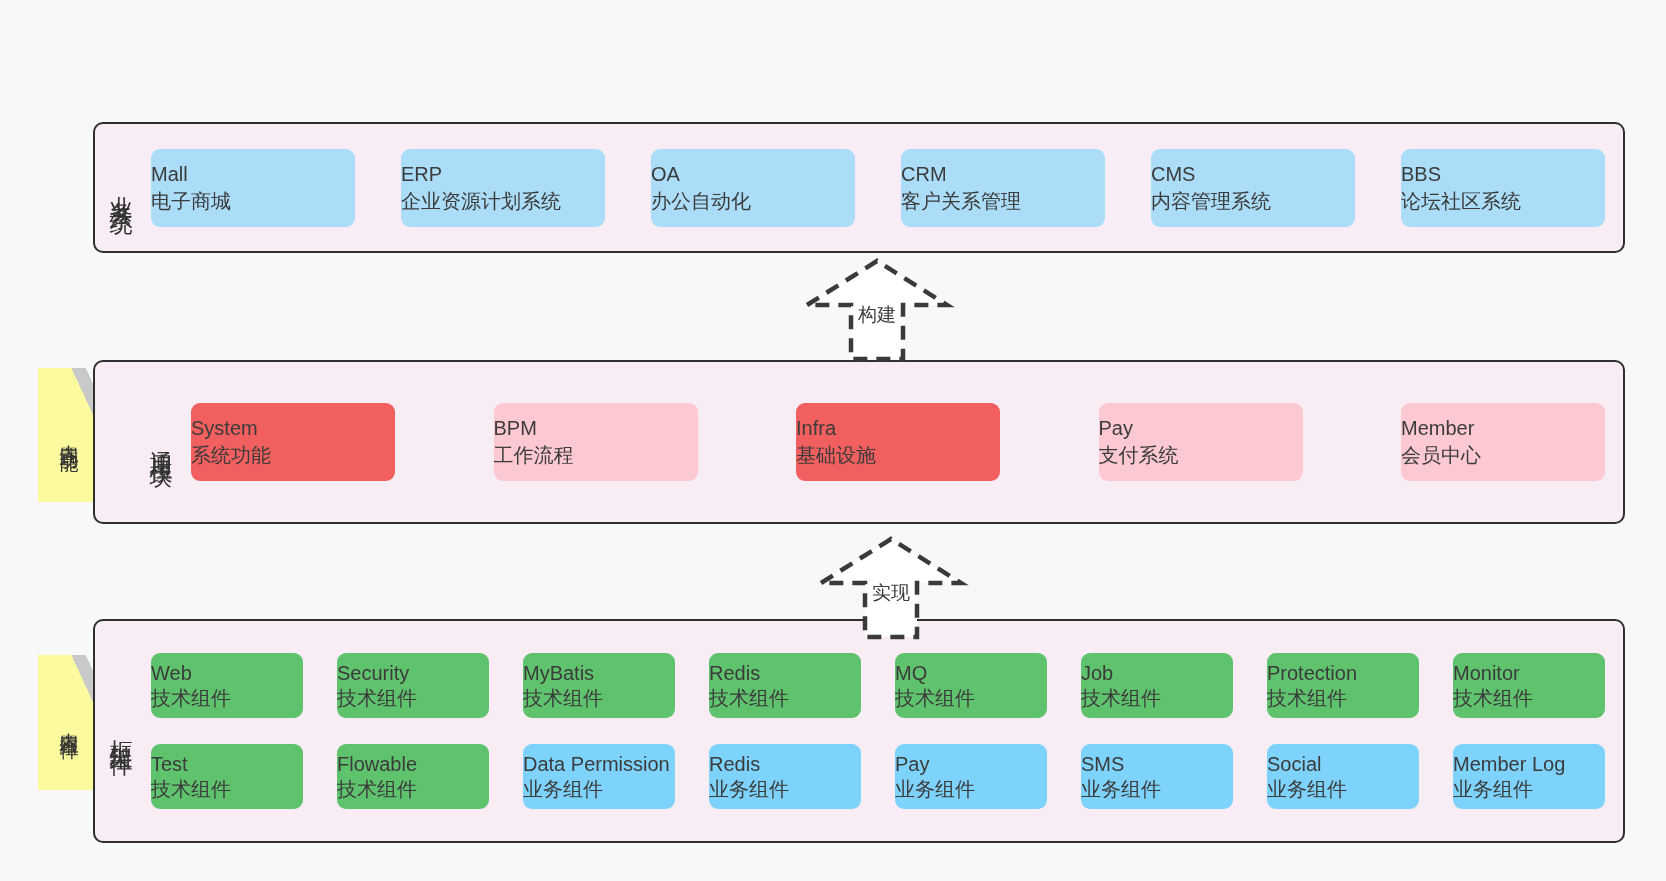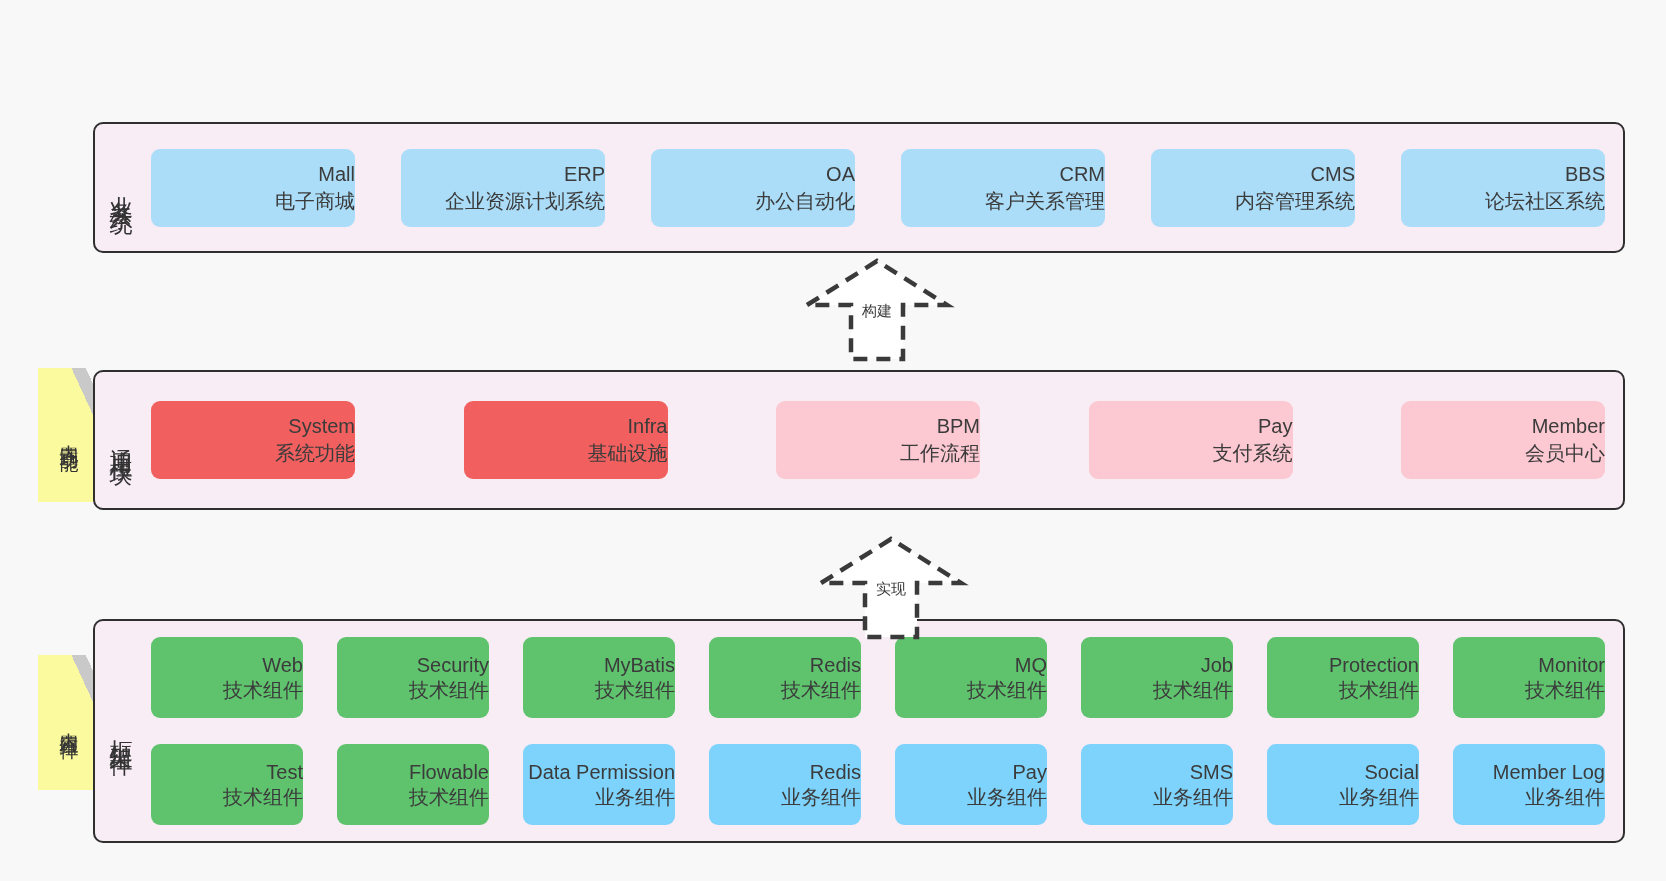--- a/index.html
+++ b/index.html
@@ -8,40 +8,40 @@
     background:#f8f8f8;color:#3b3b3b;
     font-family:"Liberation Sans", sans-serif;
   }
   
   .band{
     position:absolute;left:93px;width:1532px;box-sizing:border-box;
     background:#f8ecf5;border:2px solid #2f2f2f;border-radius:10px;
     display:flex;z-index:2;
   }
   #band-business{top:122px;height:131px;}
-  #band-modules{top:370px;height:140px;}
+  #band-modules{top:360px;height:164px;padding-left:40px;}
   #band-components{top:619px;height:224px;}
   .side-label{
     flex:0 0 54px;display:flex;align-items:center;justify-content:center;
     writing-mode:vertical-rl;text-orientation:upright;
     font-size:23px;letter-spacing:5px;color:#333;
   }
   .band-content{
     flex:1;display:flex;flex-direction:column;justify-content:center;
     gap:26px;padding:0 18px 0 2px;
   }
   .row{display:flex;justify-content:space-between;}
   
   .box{
     border-radius:9px;display:flex;flex-direction:column;
-    align-items:flex-end;justify-content:center;text-align:center;
+    align-items:flex-start;justify-content:center;text-align:center;
     font-size:20px;line-height:27px;
   }
   .w204{width:204px;height:78px;}
-  .w152{width:152px;height:81px;line-height:25px;}
+  .w152{width:152px;height:65px;line-height:25px;}
   .blue{background:#abddf8;}
   .red{background:#f15f5f;}
   .pink{background:#fcc9d3;}
   .green{background:#5fc36e;}
   .lgreen{background:#7dd3fc;}
   
   .note{
     position:absolute;left:38px;width:62px;z-index:1;
     display:flex;align-items:center;justify-content:center;
     writing-mode:vertical-rl;text-orientation:upright;
@@ -50,21 +50,21 @@
   }
   #note-features{top:368px;height:134px;}
   #note-components{top:655px;height:135px;}
   
   .arrow{position:absolute;width:168px;height:104px;z-index:3;}
   #arrow-build{left:793px;top:258px;}
   #arrow-implement{left:807px;top:536px;}
   .arrow svg{position:absolute;left:0;top:0;}
   .arrow-label{
     position:absolute;left:50%;top:44px;transform:translateX(-50%);
-    background:#ffffff;padding:0 3px;font-size:15px;color:#3b3b3b;white-space:nowrap;
+    background:#ffffff;padding:0 3px;font-size:19px;color:#3b3b3b;white-space:nowrap;
   }
 </style>
 </head>
 <body>
 
 <div class="note" id="note-features">
   <span>内置功能</span>
 </div>
 <div class="note" id="note-components">
   <span>内置组件</span>
@@ -110,27 +110,27 @@
 </div>
 
 <div class="band" id="band-modules">
   <div class="side-label">通用模块</div>
   <div class="band-content">
     <div class="row">
       <div class="box w204 red">
         <span>System</span>
         <span>系统功能</span>
       </div>
+      <div class="box w204 pink">
+        <span>BPM</span>
+        <span>工作流程</span>
+      </div>
       <div class="box w204 red">
         <span>Infra</span>
         <span>基础设施</span>
-      </div>
-      <div class="box w204 pink">
-        <span>BPM</span>
-        <span>工作流程</span>
       </div>
       <div class="box w204 pink">
         <span>Pay</span>
         <span>支付系统</span>
       </div>
       <div class="box w204 pink">
         <span>Member</span>
         <span>会员中心</span>
       </div>
     </div>

